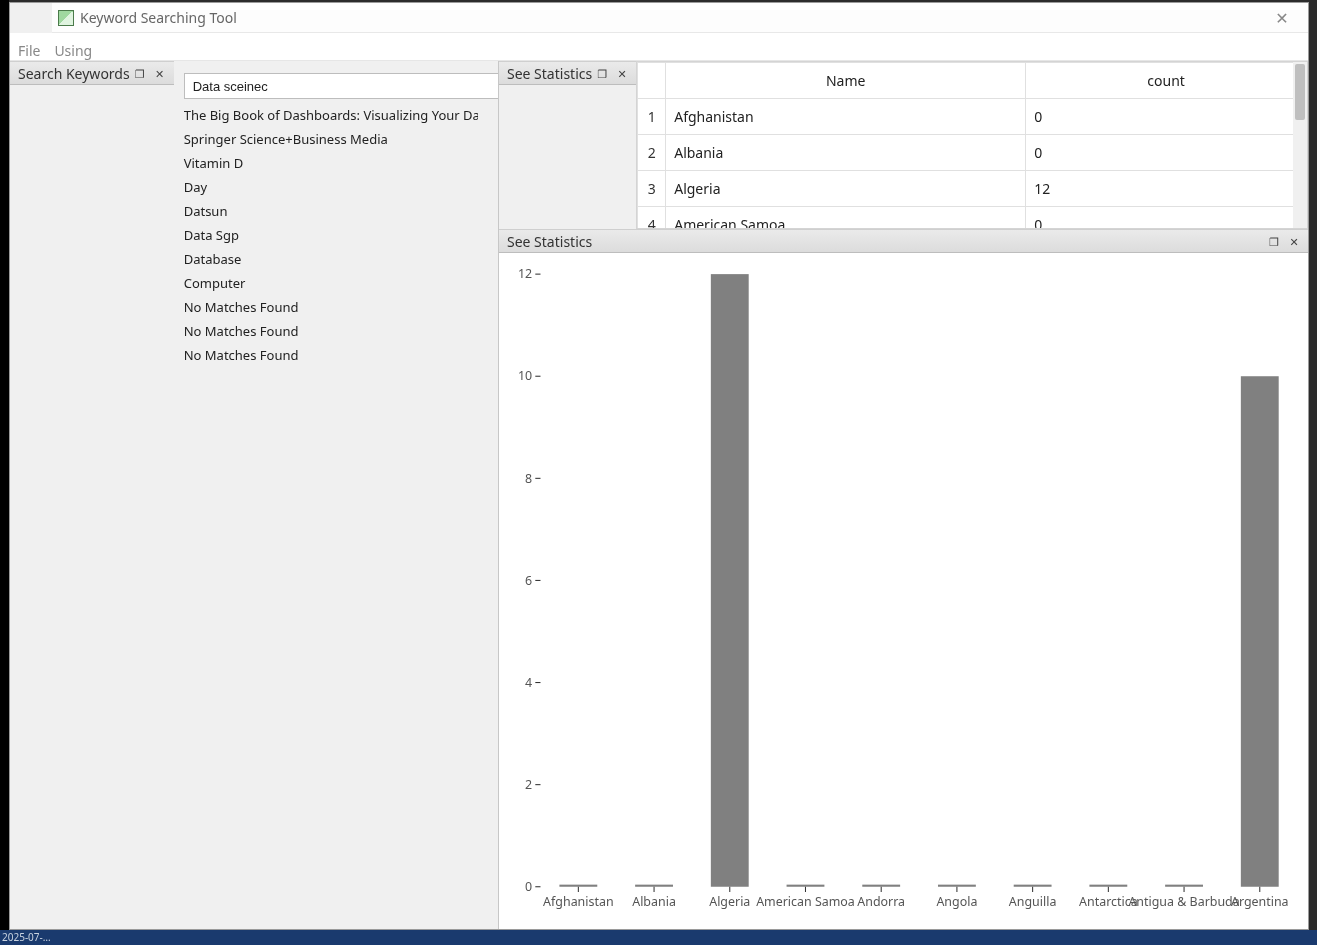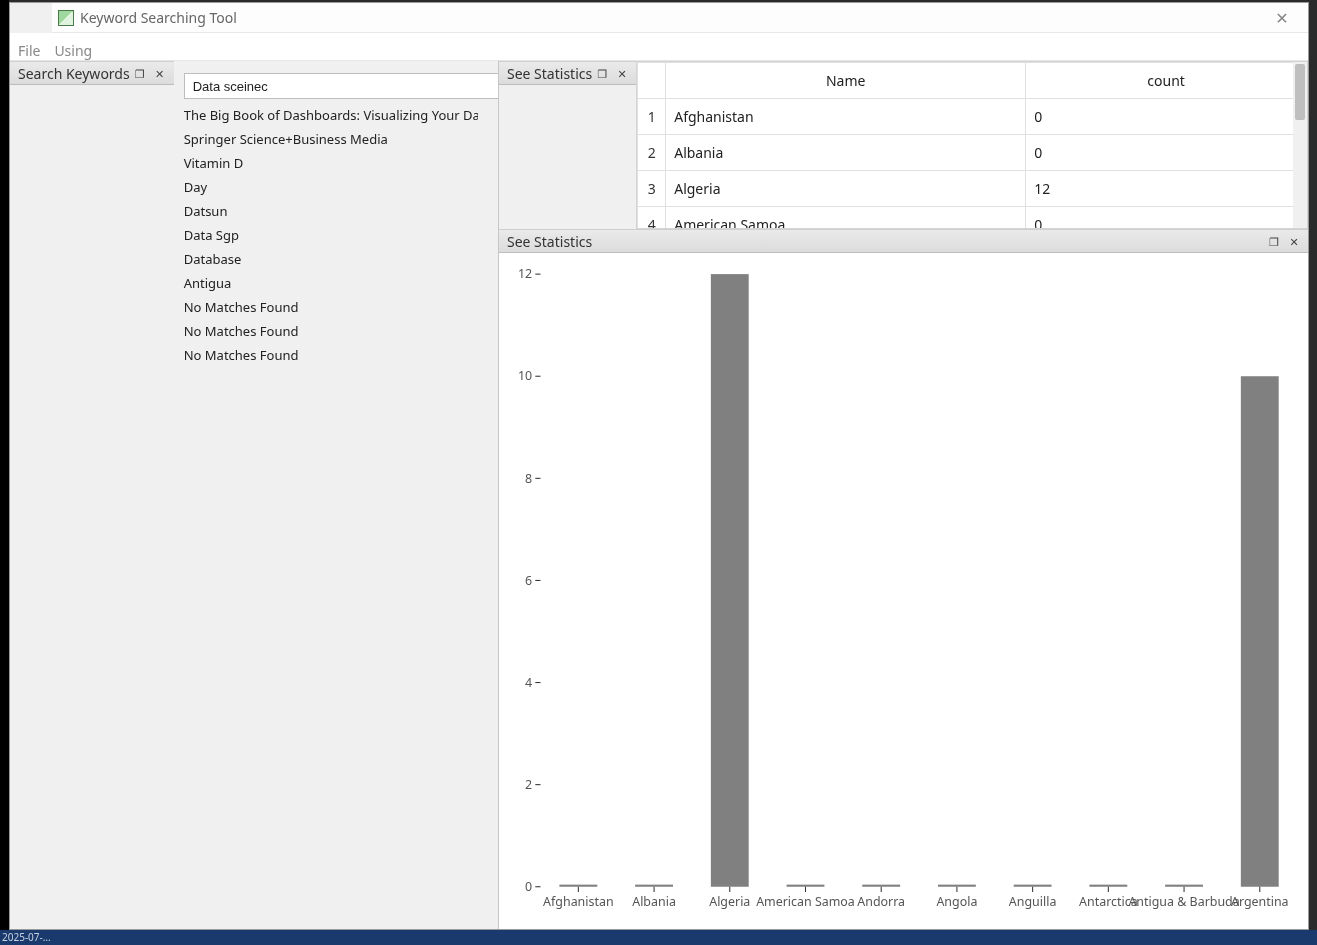--- a/index.html
+++ b/index.html
@@ -217,21 +217,21 @@
         <div class="dock-body">
           <input class="search-input" type="text" value="Data sceinec" style="">
           <div class="info-line">The Big Book of Dashboards: Visualizing Your Data Using Real-World Business Scen</div>
           <div class="info-line">Springer Science+Business Media</div>
           <div id="results">
               <div class="result-item">Vitamin D</div>
               <div class="result-item">Day</div>
               <div class="result-item">Datsun</div>
               <div class="result-item">Data Sgp</div>
               <div class="result-item">Database</div>
-              <div class="result-item">Antigua</div>
+              <div class="result-item">Computer</div>
               <div class="result-item">No Matches Found</div>
               <div class="result-item">No Matches Found</div>
               <div class="result-item">No Matches Found</div>
             </div>
         </div>
       </div>
     </div>
 
     <div class="right-pane">
 

